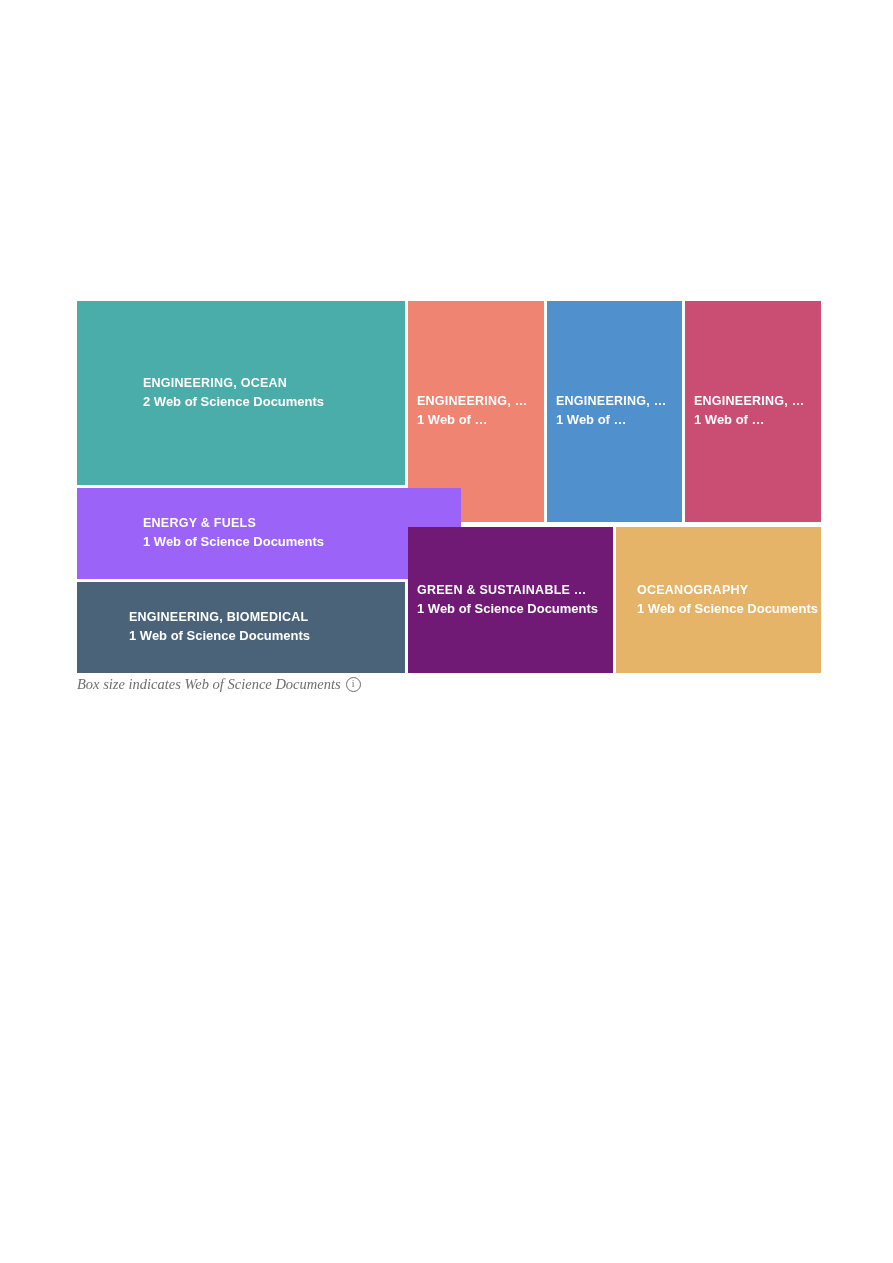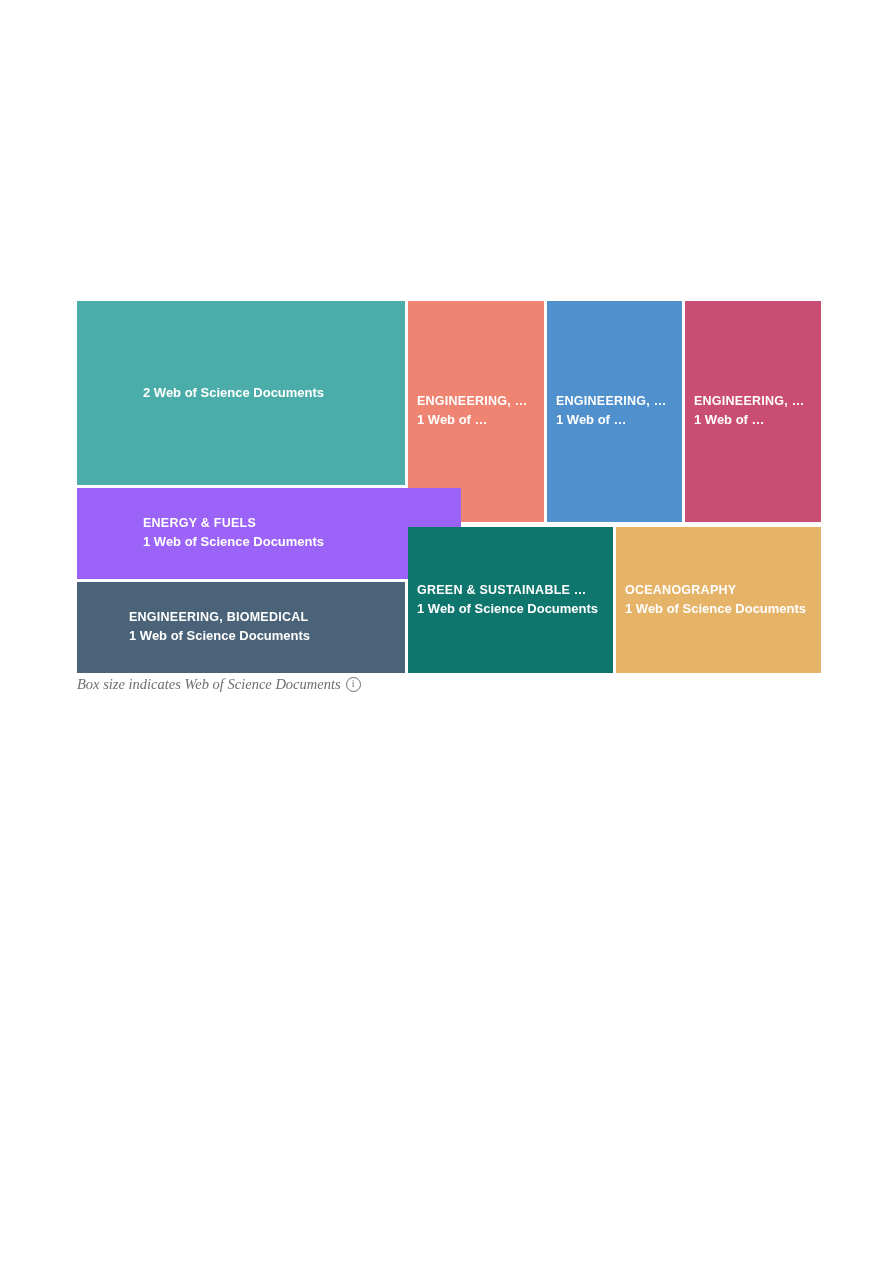--- a/index.html
+++ b/index.html
@@ -96,20 +96,21 @@
   }
 </style>
 </head>
 <body>
 
 <div id="treemap-figure">
   <div class="treemap-canvas">
 
     <div class="tile indent" style="left:0px; top:0px; width:328px; height:184px; background:#4bada9;">
       <div class="tile-inner">
+        <span class="tile-label">ENGINEERING, OCEAN</span>
         <span class="tile-value">2 Web of Science Documents</span>
       </div>
     </div>
 
     <div class="tile" style="left:331px; top:0px; width:136px; height:221px; background:#ee8471;">
       <div class="tile-inner" style="padding-left:9px;">
         <span class="tile-label">ENGINEERING, …</span>
         <span class="tile-value">1 Web of …</span>
       </div>
     </div>
@@ -128,29 +129,29 @@
       </div>
     </div>
 
     <div class="tile indent" style="left:0px; top:187px; width:384px; height:91px; background:#9b63f7;">
       <div class="tile-inner">
         <span class="tile-label">ENERGY &amp; FUELS</span>
         <span class="tile-value">1 Web of Science Documents</span>
       </div>
     </div>
 
-    <div class="tile" style="left:331px; top:226px; width:205px; height:146px; background:#0f766e;">
+    <div class="tile" style="left:331px; top:226px; width:205px; height:146px; background:#701a75;">
       <div class="tile-inner" style="padding-left:9px;">
         <span class="tile-label">GREEN &amp; SUSTAINABLE …</span>
         <span class="tile-value">1 Web of Science Documents</span>
       </div>
     </div>
 
     <div class="tile" style="left:539px; top:226px; width:205px; height:146px; background:#e6b469;">
-      <div class="tile-inner" style="padding-left:9px;">
+      <div class="tile-inner" style="padding-left:21px;">
         <span class="tile-label">OCEANOGRAPHY</span>
         <span class="tile-value">1 Web of Science Documents</span>
       </div>
     </div>
 
     <div class="tile indent" style="left:0px; top:281px; width:328px; height:91px; background:#4a6378;">
       <div class="tile-inner" style="padding-left:52px;">
         <span class="tile-label">ENGINEERING, BIOMEDICAL</span>
         <span class="tile-value">1 Web of Science Documents</span>
       </div>

